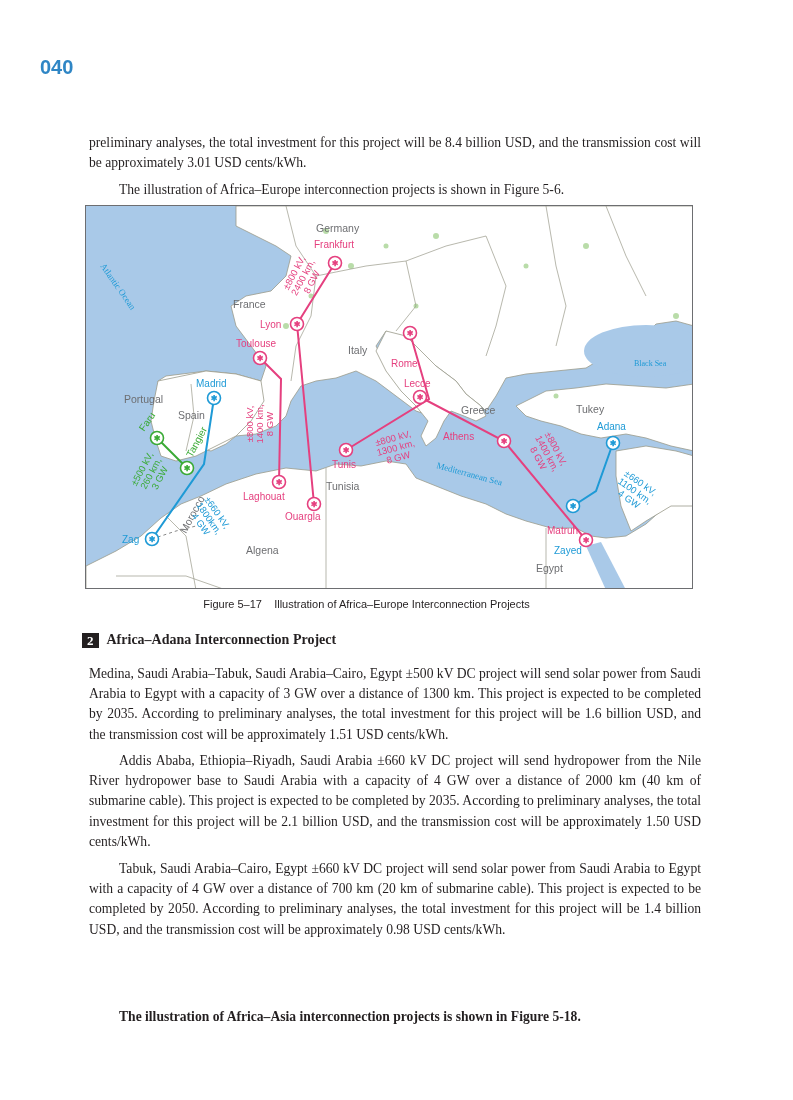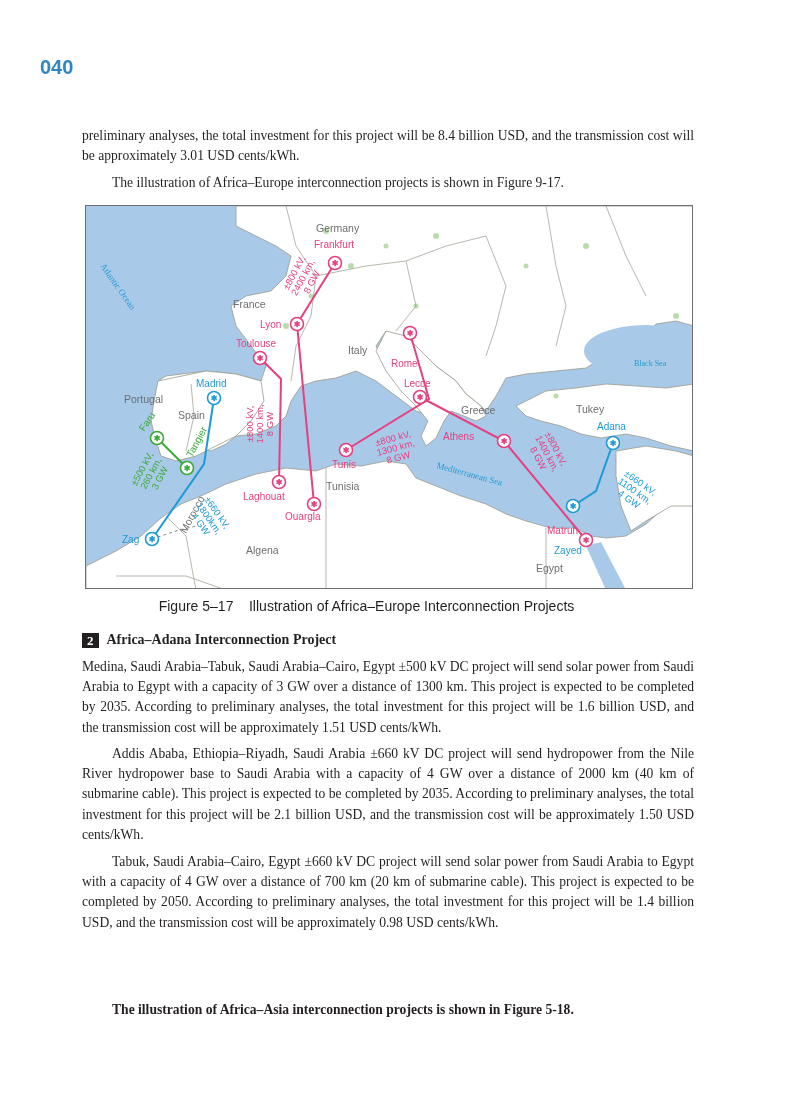--- a/index.html
+++ b/index.html
@@ -1,33 +1,33 @@
 <!DOCTYPE html>
 <html><head>
 <meta charset="utf-8">
 <style>
   html, body { margin: 0; padding: 0; background: #ffffff; }
   body { width: 793px; height: 1100px; position: relative; overflow: hidden; font-family: "Liberation Serif", serif; color: #231f20; }
   .page-number { position: absolute; left: 40px; top: 56px; font-family: "Liberation Sans", sans-serif; font-weight: bold; font-size: 20px; color: #2f86c5; }
-  .para { position: absolute; left: 82px; width: 612px; font-size: 13.6px; line-height: 20.2px; text-align: justify; margin: 0; }
+  .para { position: absolute; left: 82px; width: 612px; font-size: 13.6px; line-height: 20.2px; text-align: justify; margin: 7px; }
   .para.indent { text-indent: 30px; }
   .para b { font-weight: normal; }
   .map { position: absolute; left: 85px; top: 205px; width: 608px; height: 384px; border: 1px solid #6d6e71; box-sizing: border-box; overflow: hidden; background: #a9c9e8; }
   .map svg { display: block; }
-  .caption { position: absolute; left: 0; width: 733px; top: 598px; text-align: center; font-family: "Liberation Sans", sans-serif; font-size: 14px; color: #231f20; }
+  .caption { position: absolute; left: 0; width: 733px; top: 598px; text-align: center; font-family: "Liberation Sans", sans-serif; font-size: 11px; color: #231f20; }
   .section-head { position: absolute; left: 82px; top: 632px; font-size: 14px; font-weight: bold; display: flex; align-items: center; }
   .section-num { background: #231f20; color: #fff; padding: 0 5px; margin-right: 8px; line-height: 15px; font-size: 13px; }
 </style>
 </head>
 <body>
 
 <div class="page-number">040</div>
 
 <p class="para" style="top:126px;">preliminary analyses, the total investment for this project will be 8.4 billion USD, and the transmission cost will be approximately 3.01 USD cents/kWh.</p>
-<p class="para indent" style="top:173px;">The illustration of Africa–Europe interconnection projects is shown in Figure 9-17.</p>
+<p class="para indent" style="top:173px;">The illustration of Africa–Europe interconnection projects is shown in Figure 5-6.</p>
 
 <div class="map">
   <svg width="608" height="384" viewBox="0 0 608 384" xmlns="http://www.w3.org/2000/svg" font-family="Liberation Sans, sans-serif">
 
     <rect x="0" y="0" width="608" height="384" fill="#a9c9e8"></rect>
 
     <path fill="#ffffff" stroke="#9a9a8a" stroke-width="0.8" d="M150,0 L608,0 L608,120 L590,115 L570,118 L560,128 L560,140 L540,145 L520,150 L500,162 L470,165 L440,168 L420,172 L410,190 L400,205 L395,200 L380,188 L370,175 L350,160 L330,150 L320,140 L300,125 L290,140 L300,160 L320,178 L338,195 L345,210 L330,205 L310,190 L290,175 L270,165 L250,172 L230,175 L215,180 L205,195 L200,210 L190,220 L170,228 L150,230 L140,238 L125,245 L105,240 L95,230 L85,225 L80,210 L75,195 L72,175 L80,170 L120,165 L150,168 L175,175 L180,160 L165,140 L150,120 L145,100 L160,90 L185,85 L200,70 L205,50 L190,40 L170,30 L150,20 Z"></path>
 
     <path fill="#ffffff" stroke="#9a9a8a" stroke-width="0.8" d="M300,125 L320,130 L335,145 L350,160 L370,175 L380,188 L395,200 L400,210 L390,215 L378,210 L365,205 L358,215 L350,232 L340,240 L335,230 L342,215 L330,200 L315,185 L300,165 L290,145 Z"></path>
 

